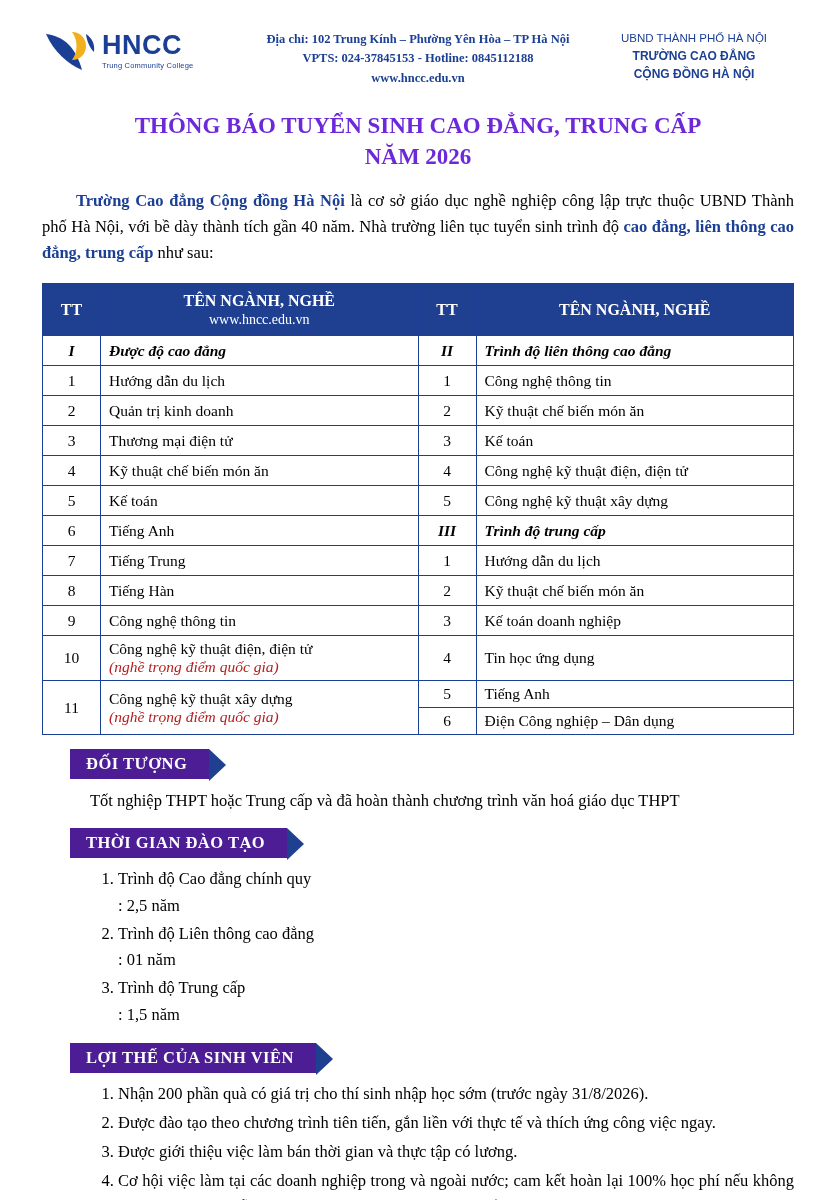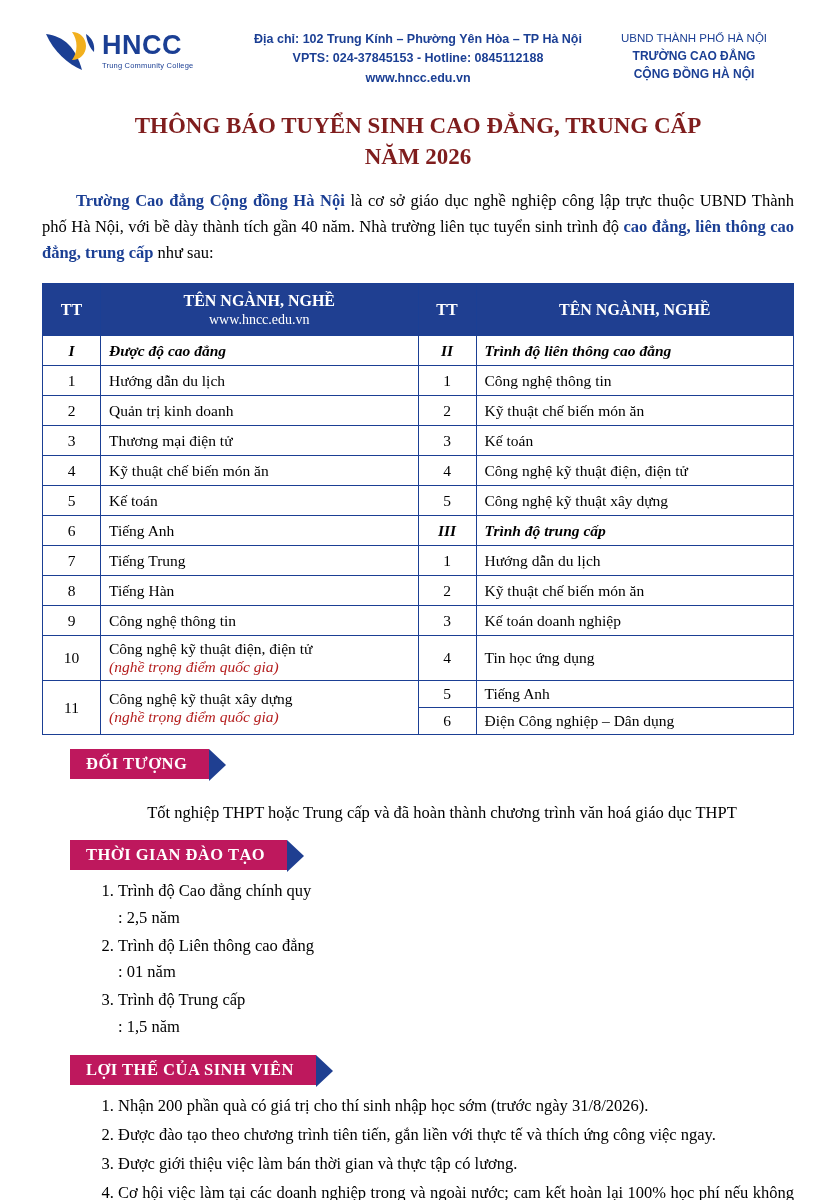--- a/index.html
+++ b/index.html
@@ -35,21 +35,21 @@
   .logo-sub {
     font-family: "Liberation Sans", sans-serif;
     font-size: 7.5px;
     color: #1b3f94;
     margin-top: 3px;
     letter-spacing: .2px;
   }
   .addr {
     flex: 1 1 auto;
     text-align: center;
-    font-family: Liberation Sans, sans-serif;
+    font-family: Liberation Serif, serif;
     font-weight: bold;
     font-size: 12.5px;
     color: #1b3f94;
     line-height: 1.55;
     padding-top: 2px;
   }
   .addr .web { color:#1b3f94; }
   .org {
     width: 200px;
     flex:0 0 auto;
@@ -58,21 +58,21 @@
     font-size: 11.5px;
     color: #1b3f94;
     line-height: 1.5;
     padding-top: 2px;
   }
   .org .b { font-weight: bold; font-size: 12px; }
 
   
   .title {
     text-align: center;
-    color: #7f1d1d;
+    color: #6d28d9;
     font-family: "Liberation Serif", serif;
     font-weight: bold;
     font-size: 23px;
     line-height: 1.35;
     margin-top: 22px;
   }
 
   
   .intro {
     margin-top: 16px;
@@ -112,45 +112,44 @@
   td.num { text-align: center; }
   td.sec { font-weight: bold; font-style: italic; }
   td.sec-num { font-weight: bold; font-style: italic; text-align:center; }
   .note { color: #b41d1d; font-style: italic; display:block; }
   tr.rowh td { height: 30px; }
 
   
   .ribbon {
     position: relative;
     display: inline-block;
-    background: #be185d;
+    background: #4c1d95;
     color: #fff;
     font-family: "Liberation Serif", serif;
     font-weight: bold;
     font-size: 16.5px;
     padding: 5px 22px 5px 16px;
     margin-top: 14px;
     margin-left: 28px;
     letter-spacing: .5px;
   }
   .ribbon::after {
     content:"";
     position:absolute;
     right: -17px; top: 0;
     width:0; height:0;
     border-top: 16px solid transparent;
     border-bottom: 16px solid transparent;
     border-left: 17px solid #1f3f91;
   }
   .body-line {
-    margin-top: 22px;
+    margin-top: 10px;
     font-size: 16.5px;
     line-height: 1.5;
     padding-left: 48px;
-    text-align: center;
   }
   ol.plain {
     margin: 8px 0 0 0;
     padding-left: 76px;
     font-size: 16.5px;
     line-height: 1.62;
   }
   ol.plain li { margin-bottom: 1px; }
   .dur-row { display:flex;flex-direction:column; }
   .dur-name { width: 245px; }

